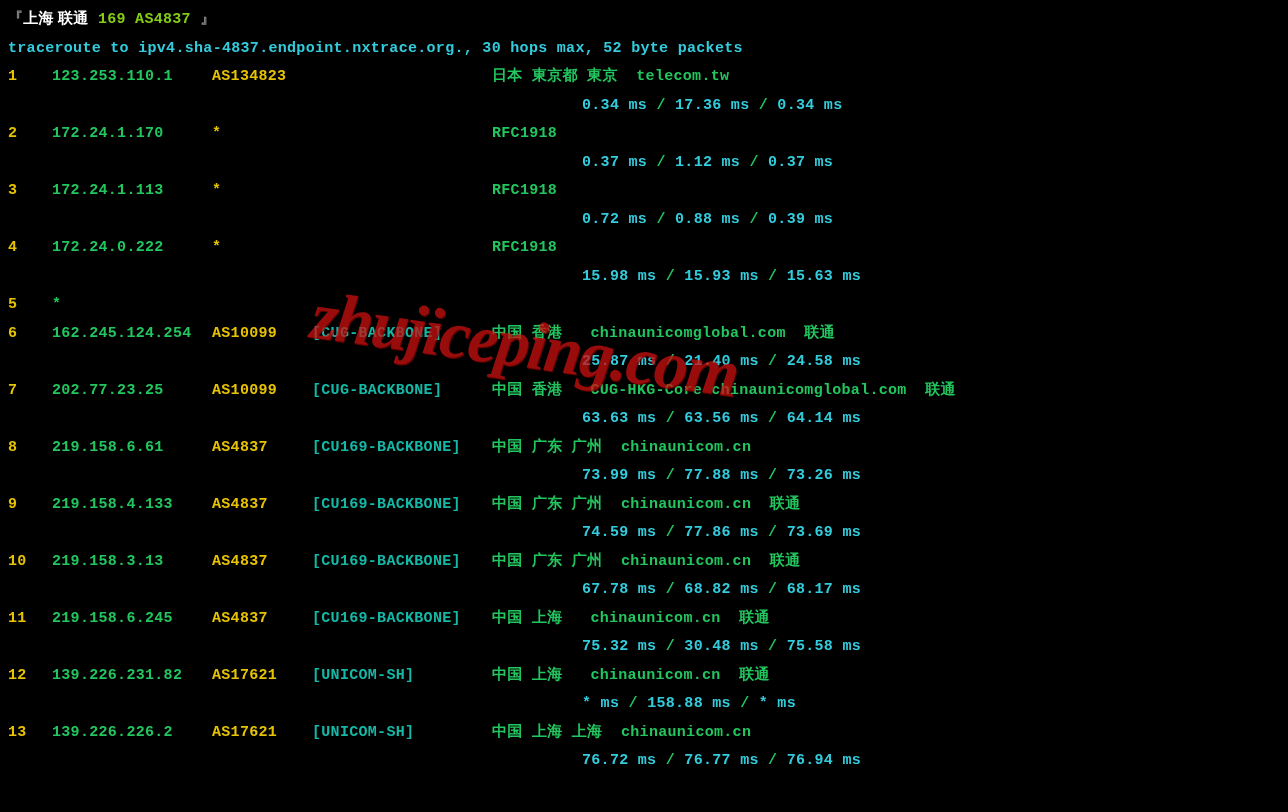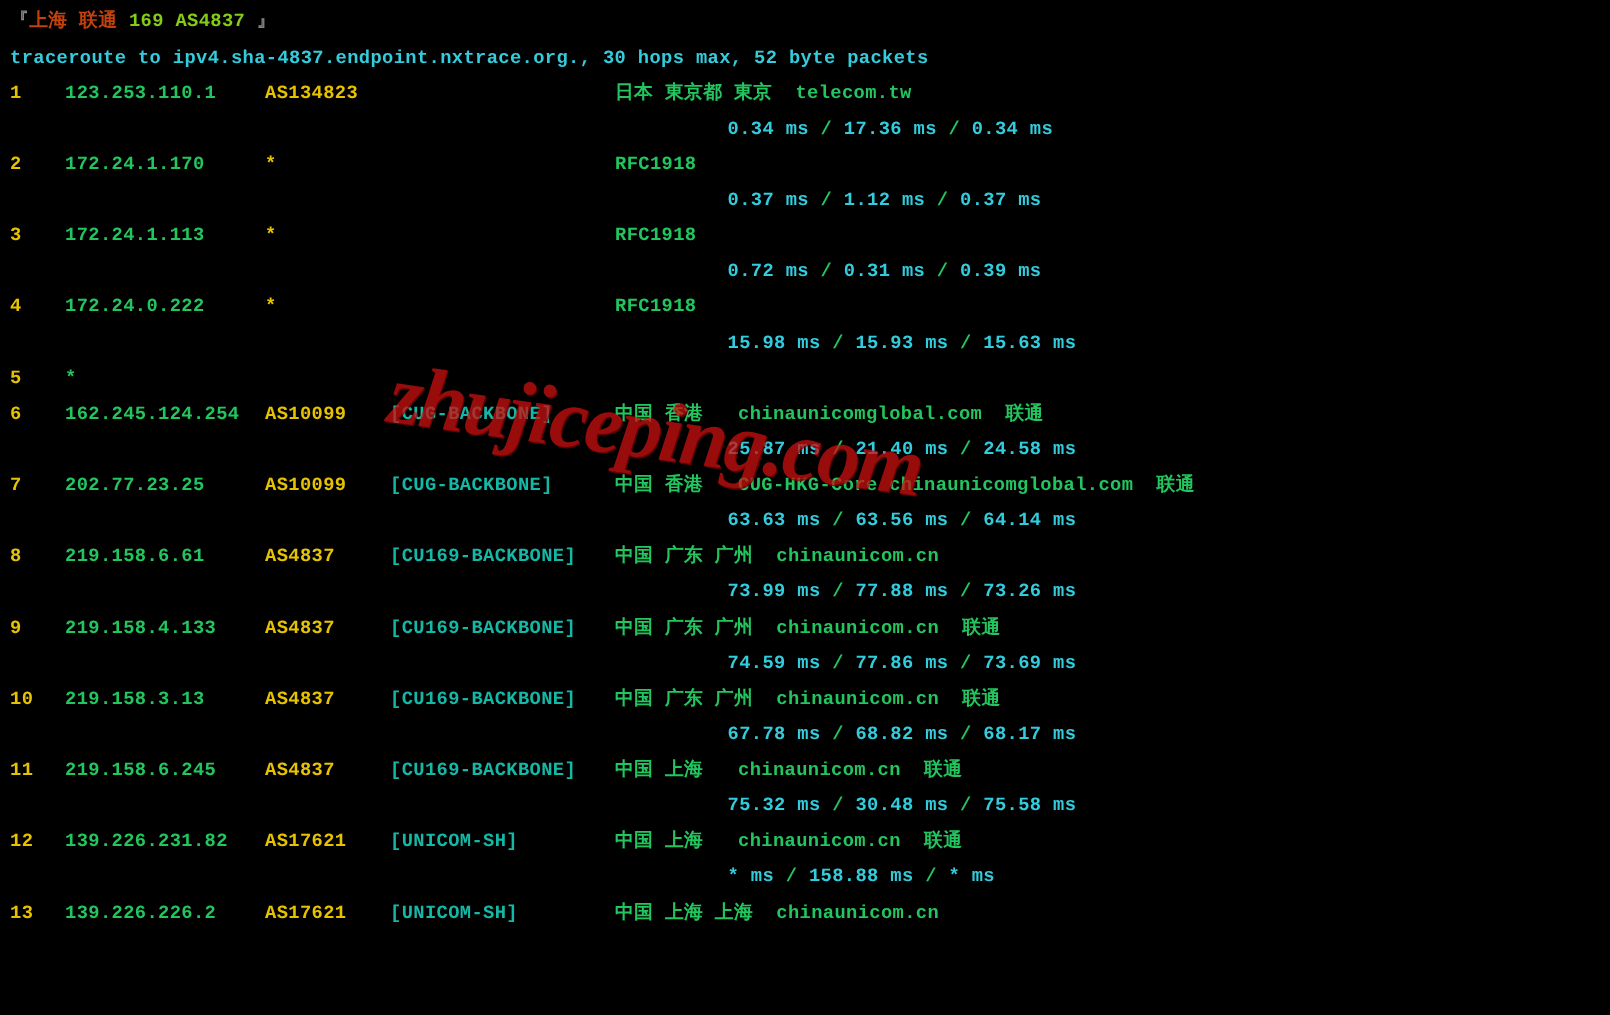--- a/index.html
+++ b/index.html
@@ -11,21 +11,21 @@
       line-height: 1.9;
       padding: 4px 8px;
       letter-spacing: 0.3px;
       font-weight: bold;
       position: relative;
       width: 1288px;
       height: 812px;
       overflow: hidden;
     }
     .header-line { color: #888; }
-    .header-green { color: #c2410c; }
+    .header-green { color: #ffffff; font-family: Liberation Serif, serif; }
     .header-yellow { color: #84cc16; }
     .cyan { color: #33ccdd; }
     .yellow { color: #e6c200; }
     .green { color: #14b8a6; }
     .white { color: #22c55e; }
     .hop-row { display: flex; flex-wrap: nowrap; white-space: pre; }
     .col-num { width: 44px; flex-shrink: 0; }
     .col-ip { width: 160px; flex-shrink: 0; }
     .col-asn { width: 100px; flex-shrink: 0; }
     .col-tag { width: 180px; flex-shrink: 0; }
@@ -57,33 +57,34 @@
   <div class="header-line">
     <span>『</span><span class="header-green">上海 联通</span> <span class="header-yellow">169 AS4837</span> <span>』</span>
   </div>
   <div class="cyan">traceroute to ipv4.sha-4837.endpoint.nxtrace.org., 30 hops max, 52 byte packets</div>
   <div id="hops">
       <div class="hop-row"><span class="col-num yellow">1</span><span class="col-ip white">123.253.110.1</span><span class="col-asn yellow">AS134823</span><span class="col-tag green"></span><span class="col-info white">日本 東京都 東京  telecom.tw</span></div>
       <div class="timing-row"><span class="cyan">0.34 ms</span><span class="white"> / </span><span class="cyan">17.36 ms</span><span class="white"> / </span><span class="cyan">0.34 ms</span></div>
       <div class="hop-row"><span class="col-num yellow">2</span><span class="col-ip white">172.24.1.170</span><span class="col-asn yellow">*</span><span class="col-tag green"></span><span class="col-info white">RFC1918</span></div>
       <div class="timing-row"><span class="cyan">0.37 ms</span><span class="white"> / </span><span class="cyan">1.12 ms</span><span class="white"> / </span><span class="cyan">0.37 ms</span></div>
       <div class="hop-row"><span class="col-num yellow">3</span><span class="col-ip white">172.24.1.113</span><span class="col-asn yellow">*</span><span class="col-tag green"></span><span class="col-info white">RFC1918</span></div>
-      <div class="timing-row"><span class="cyan">0.72 ms</span><span class="white"> / </span><span class="cyan">0.31 ms</span><span class="white"> / </span><span class="cyan">0.39 ms</span></div>
+      <div class="timing-row"><span class="cyan">0.72 ms</span><span class="white"> / </span><span class="cyan">0.88 ms</span><span class="white"> / </span><span class="cyan">0.39 ms</span></div>
       <div class="hop-row"><span class="col-num yellow">4</span><span class="col-ip white">172.24.0.222</span><span class="col-asn yellow">*</span><span class="col-tag green"></span><span class="col-info white">RFC1918</span></div>
       <div class="timing-row"><span class="cyan">15.98 ms</span><span class="white"> / </span><span class="cyan">15.93 ms</span><span class="white"> / </span><span class="cyan">15.63 ms</span></div>
       <div class="hop-row"><span class="col-num yellow">5</span><span class="col-ip white">*</span><span class="col-asn yellow"></span><span class="col-tag green"></span><span class="col-info white"></span></div>
       <div class="hop-row"><span class="col-num yellow">6</span><span class="col-ip white">162.245.124.254</span><span class="col-asn yellow">AS10099</span><span class="col-tag green">[CUG-BACKBONE]</span><span class="col-info white">中国 香港   chinaunicomglobal.com  联通</span></div>
       <div class="timing-row"><span class="cyan">25.87 ms</span><span class="white"> / </span><span class="cyan">21.40 ms</span><span class="white"> / </span><span class="cyan">24.58 ms</span></div>
       <div class="hop-row"><span class="col-num yellow">7</span><span class="col-ip white">202.77.23.25</span><span class="col-asn yellow">AS10099</span><span class="col-tag green">[CUG-BACKBONE]</span><span class="col-info white">中国 香港   CUG-HKG-Core chinaunicomglobal.com  联通</span></div>
       <div class="timing-row"><span class="cyan">63.63 ms</span><span class="white"> / </span><span class="cyan">63.56 ms</span><span class="white"> / </span><span class="cyan">64.14 ms</span></div>
       <div class="hop-row"><span class="col-num yellow">8</span><span class="col-ip white">219.158.6.61</span><span class="col-asn yellow">AS4837</span><span class="col-tag green">[CU169-BACKBONE]</span><span class="col-info white">中国 广东 广州  chinaunicom.cn</span></div>
       <div class="timing-row"><span class="cyan">73.99 ms</span><span class="white"> / </span><span class="cyan">77.88 ms</span><span class="white"> / </span><span class="cyan">73.26 ms</span></div>
       <div class="hop-row"><span class="col-num yellow">9</span><span class="col-ip white">219.158.4.133</span><span class="col-asn yellow">AS4837</span><span class="col-tag green">[CU169-BACKBONE]</span><span class="col-info white">中国 广东 广州  chinaunicom.cn  联通</span></div>
       <div class="timing-row"><span class="cyan">74.59 ms</span><span class="white"> / </span><span class="cyan">77.86 ms</span><span class="white"> / </span><span class="cyan">73.69 ms</span></div>
       <div class="hop-row"><span class="col-num yellow">10</span><span class="col-ip white">219.158.3.13</span><span class="col-asn yellow">AS4837</span><span class="col-tag green">[CU169-BACKBONE]</span><span class="col-info white">中国 广东 广州  chinaunicom.cn  联通</span></div>
       <div class="timing-row"><span class="cyan">67.78 ms</span><span class="white"> / </span><span class="cyan">68.82 ms</span><span class="white"> / </span><span class="cyan">68.17 ms</span></div>
       <div class="hop-row"><span class="col-num yellow">11</span><span class="col-ip white">219.158.6.245</span><span class="col-asn yellow">AS4837</span><span class="col-tag green">[CU169-BACKBONE]</span><span class="col-info white">中国 上海   chinaunicom.cn  联通</span></div>
       <div class="timing-row"><span class="cyan">75.32 ms</span><span class="white"> / </span><span class="cyan">30.48 ms</span><span class="white"> / </span><span class="cyan">75.58 ms</span></div>
       <div class="hop-row"><span class="col-num yellow">12</span><span class="col-ip white">139.226.231.82</span><span class="col-asn yellow">AS17621</span><span class="col-tag green">[UNICOM-SH]</span><span class="col-info white">中国 上海   chinaunicom.cn  联通</span></div>
       <div class="timing-row"><span class="cyan">* ms</span><span class="white"> / </span><span class="cyan">158.88 ms</span><span class="white"> / </span><span class="cyan">* ms</span></div>
       <div class="hop-row"><span class="col-num yellow">13</span><span class="col-ip white">139.226.226.2</span><span class="col-asn yellow">AS17621</span><span class="col-tag green">[UNICOM-SH]</span><span class="col-info white">中国 上海 上海  chinaunicom.cn</span></div>
+      <div class="timing-row"><span class="cyan">76.72 ms</span><span class="white"> / </span><span class="cyan">76.77 ms</span><span class="white"> / </span><span class="cyan">76.94 ms</span></div>
     </div>
 </div>
 
 </body></html>

